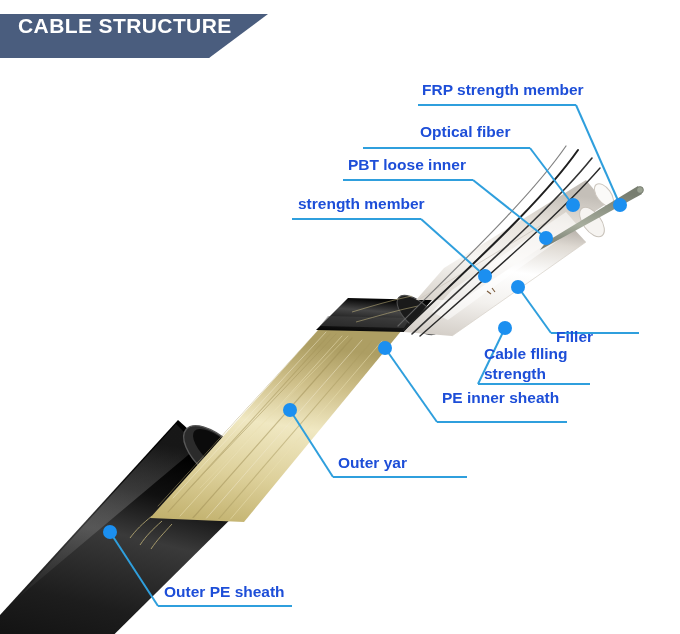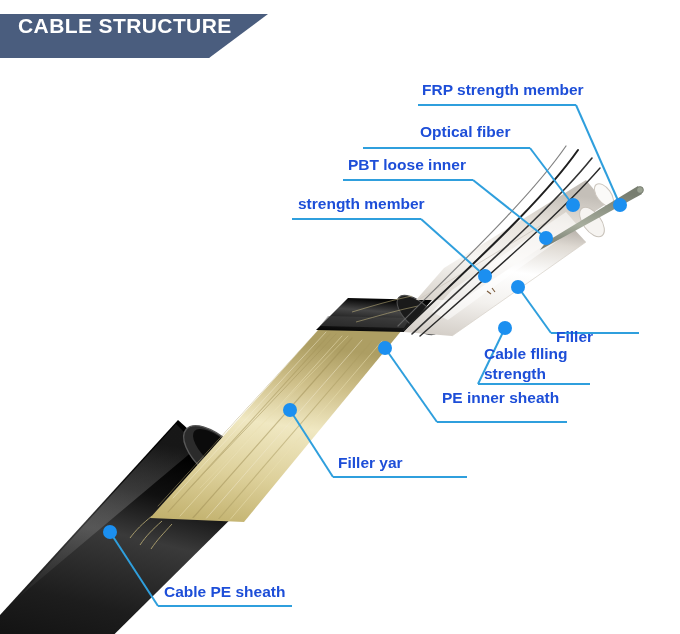--- a/index.html
+++ b/index.html
@@ -206,17 +206,17 @@
   <div class="banner-text">CABLE STRUCTURE</div>
 
   <div id="labels">
       <div class="label" style="left: 422px; top: 80px;">FRP strength member</div>
       <div class="label" style="left: 420px; top: 122px;">Optical fiber</div>
       <div class="label" style="left: 348px; top: 155px;">PBT loose inner</div>
       <div class="label" style="left: 298px; top: 194px;">strength member</div>
       <div class="label" style="left: 556px; top: 319px; margin-top: 8px;">Filler</div>
       <div class="label two-line" style="left: 484px; top: 344px; width: 110px;">Cable flling strength</div>
       <div class="label" style="left: 442px; top: 388px;">PE inner sheath</div>
-      <div class="label" style="left: 338px; top: 453px;">Filler yar</div>
-      <div class="label" style="left: 164px; top: 582px;">Cable PE sheath</div>
+      <div class="label" style="left: 338px; top: 453px;">Outer yar</div>
+      <div class="label" style="left: 164px; top: 582px;">Outer PE sheath</div>
     </div>
 
 </div>
 
 </body></html>

